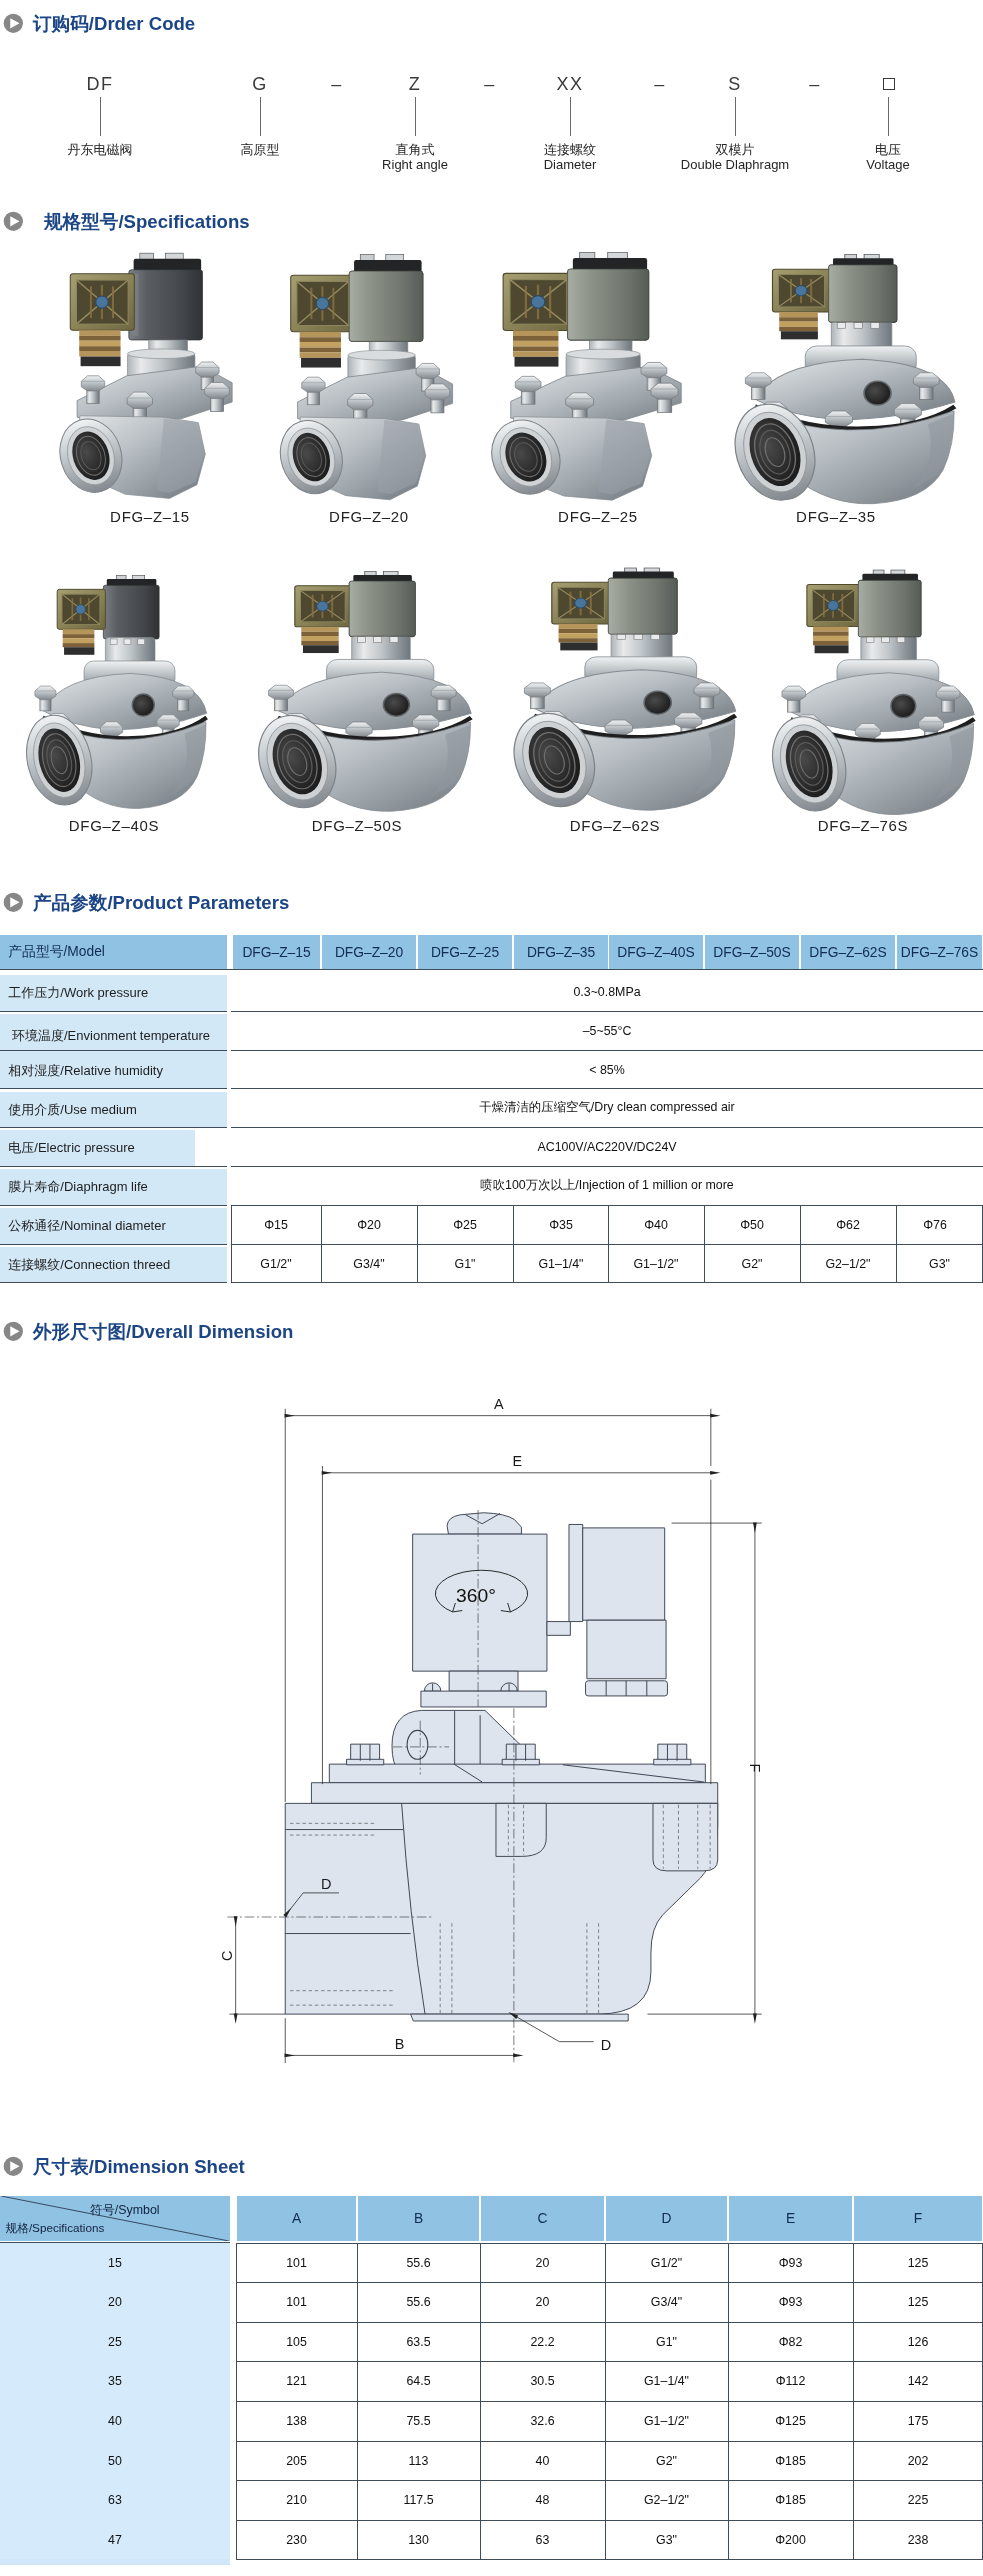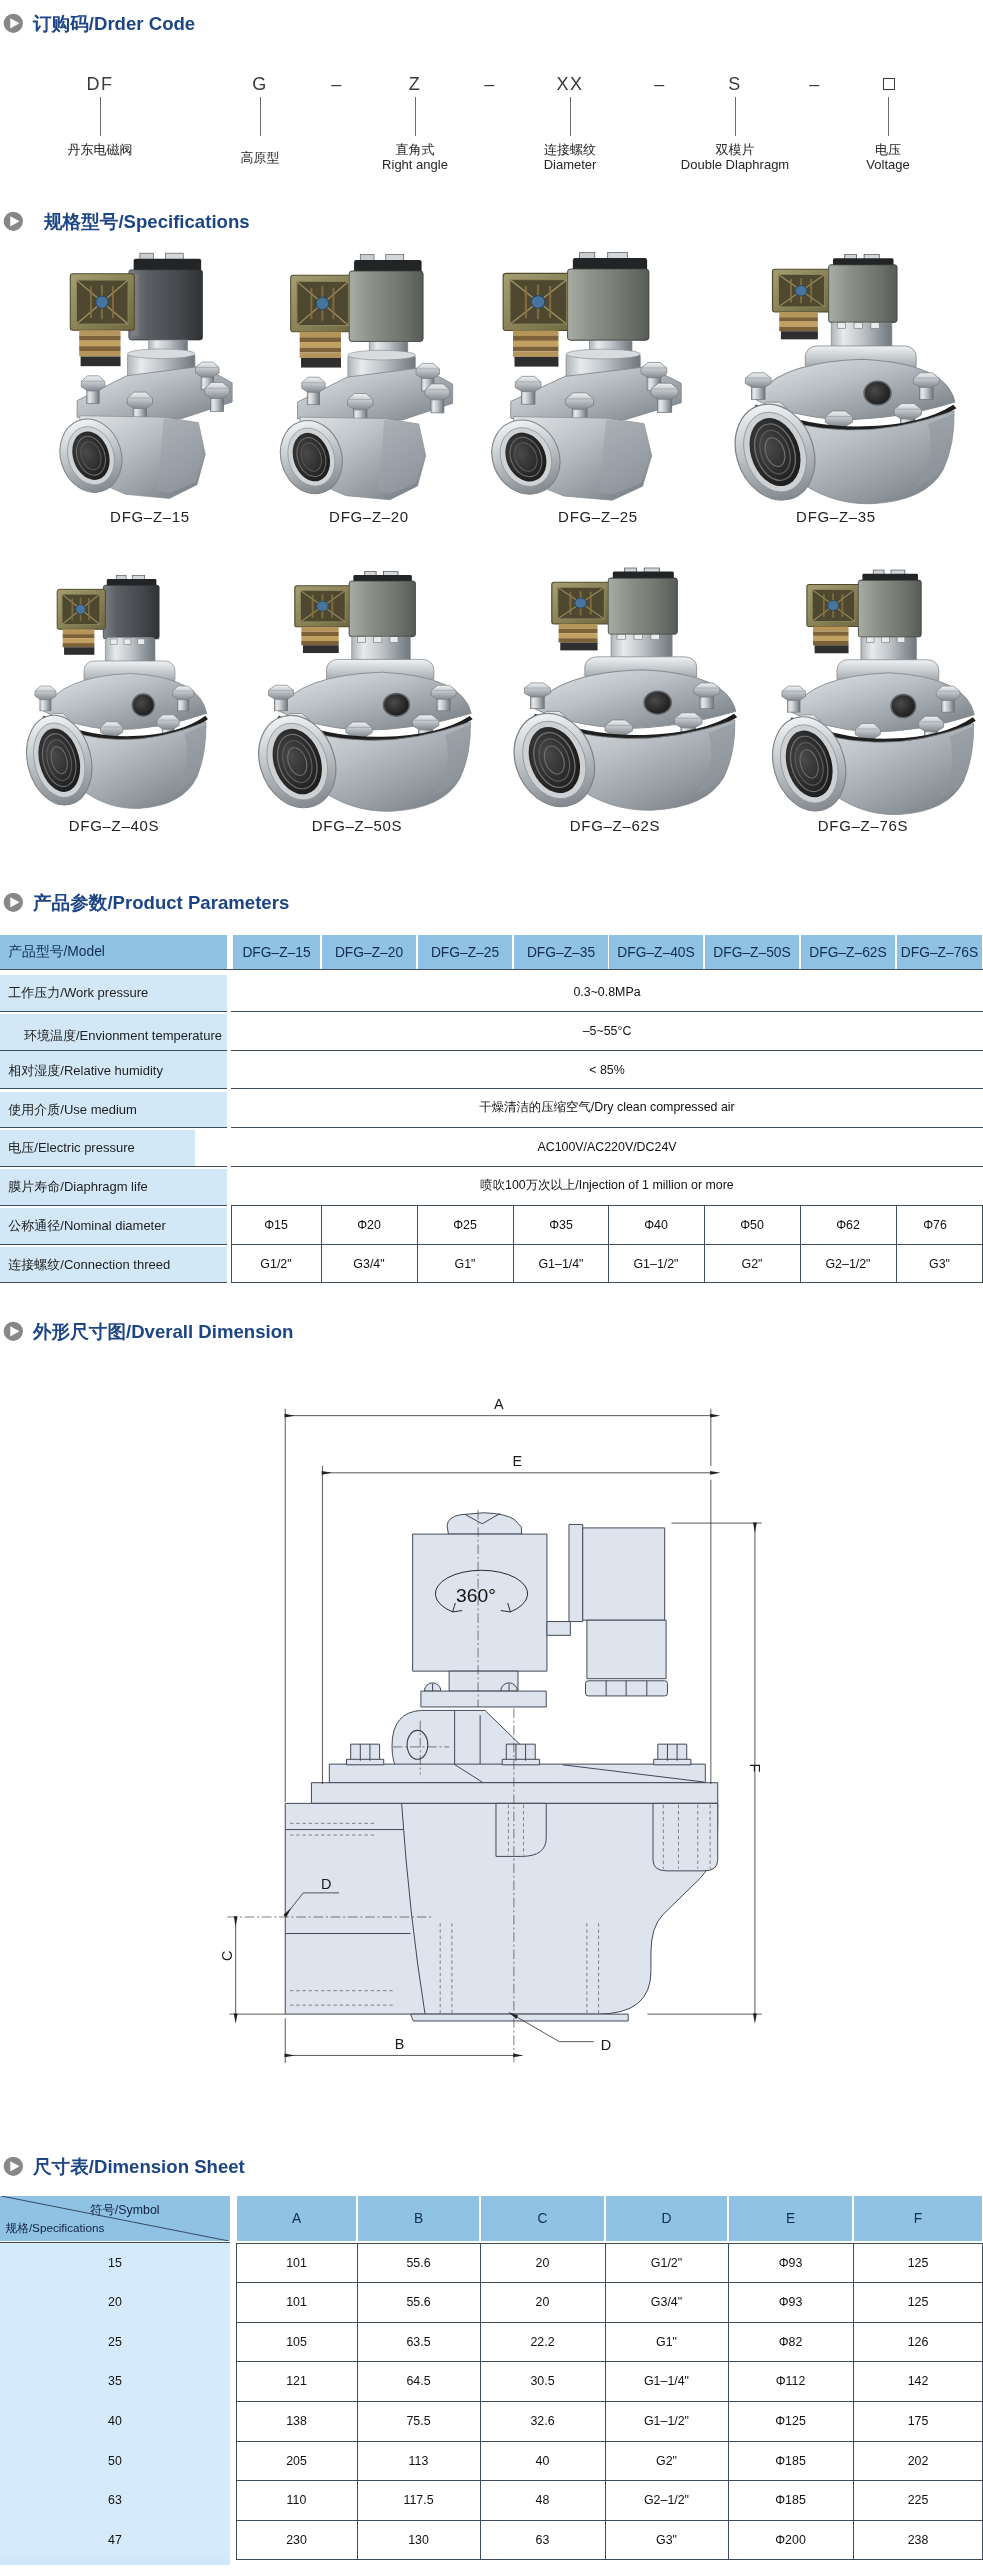--- a/index.html
+++ b/index.html
@@ -39,21 +39,21 @@
 <div class="abs" style="left:883px;top:78px;width:10.3px;height:10.3px;border:1.1px solid #3a3a3a"></div>
 <div class="vline" style="left:100px;top:97px;height:39px"></div>
 <div class="vline" style="left:260px;top:97px;height:39px"></div>
 <div class="vline" style="left:415px;top:97px;height:39px"></div>
 <div class="vline" style="left:570px;top:97px;height:39px"></div>
 <div class="vline" style="left:735px;top:97px;height:39px"></div>
 <div class="vline" style="left:888px;top:97px;height:39px"></div>
 
 <div class="abs" style="left:0;top:141px;width:983px;height:16.5px">
     <span class="cc lbl" style="left:100px;top:0">丹东电磁阀</span>
-    <span class="cc lbl" style="left:260px;top:8px">高原型</span>
+    <span class="cc lbl" style="left:260px;top:0">高原型</span>
     <span class="cc lbl" style="left:415px;top:0">直角式</span>
     <span class="cc lbl" style="left:570px;top:0">连接螺纹</span>
     <span class="cc lbl" style="left:735px;top:0">双模片</span>
     <span class="cc lbl" style="left:888px;top:0">电压</span>
   </div>
 
 <div class="abs" style="left:0;top:157px;width:983px;height:16.5px">
     <span class="cc lbl" style="left:415px;top:0">Right angle</span>
     <span class="cc lbl" style="left:570px;top:0">Diameter</span>
     <span class="cc lbl" style="left:735px;top:0">Double Dlaphragm</span>
@@ -274,21 +274,21 @@
     <div class="t1h" style="left:609px;top:935px;width:94px;height:34px">DFG–Z–40S</div>
     <div class="t1h" style="left:705px;top:935px;width:94px;height:34px">DFG–Z–50S</div>
     <div class="t1h" style="left:801px;top:935px;width:94px;height:34px">DFG–Z–62S</div>
     <div class="t1h" style="left:897px;top:935px;width:85px;height:34px">DFG–Z–76S</div>
     <div class="hl" style="left:0;top:969px;width:983px;height:1.4px"></div>
   </div>
 
 <div class="abs" style="left:0;top:0">
     <div class="t1l" style="left:0;top:975px;width:227px;height:36px;padding-left:8.3px;box-sizing:border-box">工作压力/Work pressure</div>
     <div class="hl" style="left:0;top:1011px;width:227px"></div>
-    <div class="t1l" style="left:0;top:1014px;width:227px;height:44px;padding-left:24px;box-sizing:border-box">环境温度/Envionment temperature</div>
+    <div class="t1l" style="left:0;top:1014px;width:227px;height:44px;padding-left:12px;box-sizing:border-box">环境温度/Envionment temperature</div>
     <div class="hl" style="left:0;top:1050px;width:227px"></div>
     <div class="t1l" style="left:0;top:1053px;width:227px;height:36px;padding-left:8.3px;box-sizing:border-box">相对湿度/Relative humidity</div>
     <div class="hl" style="left:0;top:1088px;width:227px"></div>
     <div class="t1l" style="left:0;top:1092px;width:227px;height:36px;padding-left:8.3px;box-sizing:border-box">使用介质/Use medium</div>
     <div class="hl" style="left:0;top:1127px;width:227px"></div>
     <div class="t1l" style="left:0;top:1130px;width:195px;height:36px;padding-left:8.3px;box-sizing:border-box">电压/Electric pressure</div>
     <div class="hl" style="left:0;top:1166px;width:227px"></div>
     <div class="t1l" style="left:0;top:1169px;width:227px;height:36px;padding-left:8.3px;box-sizing:border-box">膜片寿命/Diaphragm life</div>
     <div class="hl" style="left:0;top:1205px;width:227px"></div>
     <div class="t1l" style="left:0;top:1208px;width:227px;height:36px;padding-left:8.3px;box-sizing:border-box">公称通径/Nominal diameter</div>
@@ -585,21 +585,21 @@
     <div class="abs" style="left:728px;top:2401px;width:125px;height:40px;display:flex;align-items:center;justify-content:center">Φ125</div>
     <div class="abs" style="left:853px;top:2401px;width:130px;height:40px;display:flex;align-items:center;justify-content:center">175</div>
     <div class="hl" style="left:236px;top:2441px;width:748px"></div>
     <div class="abs" style="left:236px;top:2441px;width:121px;height:40px;display:flex;align-items:center;justify-content:center">205</div>
     <div class="abs" style="left:357px;top:2441px;width:123px;height:40px;display:flex;align-items:center;justify-content:center">113</div>
     <div class="abs" style="left:480px;top:2441px;width:125px;height:40px;display:flex;align-items:center;justify-content:center">40</div>
     <div class="abs" style="left:605px;top:2441px;width:123px;height:40px;display:flex;align-items:center;justify-content:center">G2"</div>
     <div class="abs" style="left:728px;top:2441px;width:125px;height:40px;display:flex;align-items:center;justify-content:center">Φ185</div>
     <div class="abs" style="left:853px;top:2441px;width:130px;height:40px;display:flex;align-items:center;justify-content:center">202</div>
     <div class="hl" style="left:236px;top:2480px;width:748px"></div>
-    <div class="abs" style="left:236px;top:2480px;width:121px;height:40px;display:flex;align-items:center;justify-content:center">110</div>
+    <div class="abs" style="left:236px;top:2480px;width:121px;height:40px;display:flex;align-items:center;justify-content:center">210</div>
     <div class="abs" style="left:357px;top:2480px;width:123px;height:40px;display:flex;align-items:center;justify-content:center">117.5</div>
     <div class="abs" style="left:480px;top:2480px;width:125px;height:40px;display:flex;align-items:center;justify-content:center">48</div>
     <div class="abs" style="left:605px;top:2480px;width:123px;height:40px;display:flex;align-items:center;justify-content:center">G2–1/2"</div>
     <div class="abs" style="left:728px;top:2480px;width:125px;height:40px;display:flex;align-items:center;justify-content:center">Φ185</div>
     <div class="abs" style="left:853px;top:2480px;width:130px;height:40px;display:flex;align-items:center;justify-content:center">225</div>
     <div class="hl" style="left:236px;top:2520px;width:748px"></div>
     <div class="abs" style="left:236px;top:2520px;width:121px;height:40px;display:flex;align-items:center;justify-content:center">230</div>
     <div class="abs" style="left:357px;top:2520px;width:123px;height:40px;display:flex;align-items:center;justify-content:center">130</div>
     <div class="abs" style="left:480px;top:2520px;width:125px;height:40px;display:flex;align-items:center;justify-content:center">63</div>
     <div class="abs" style="left:605px;top:2520px;width:123px;height:40px;display:flex;align-items:center;justify-content:center">G3"</div>

